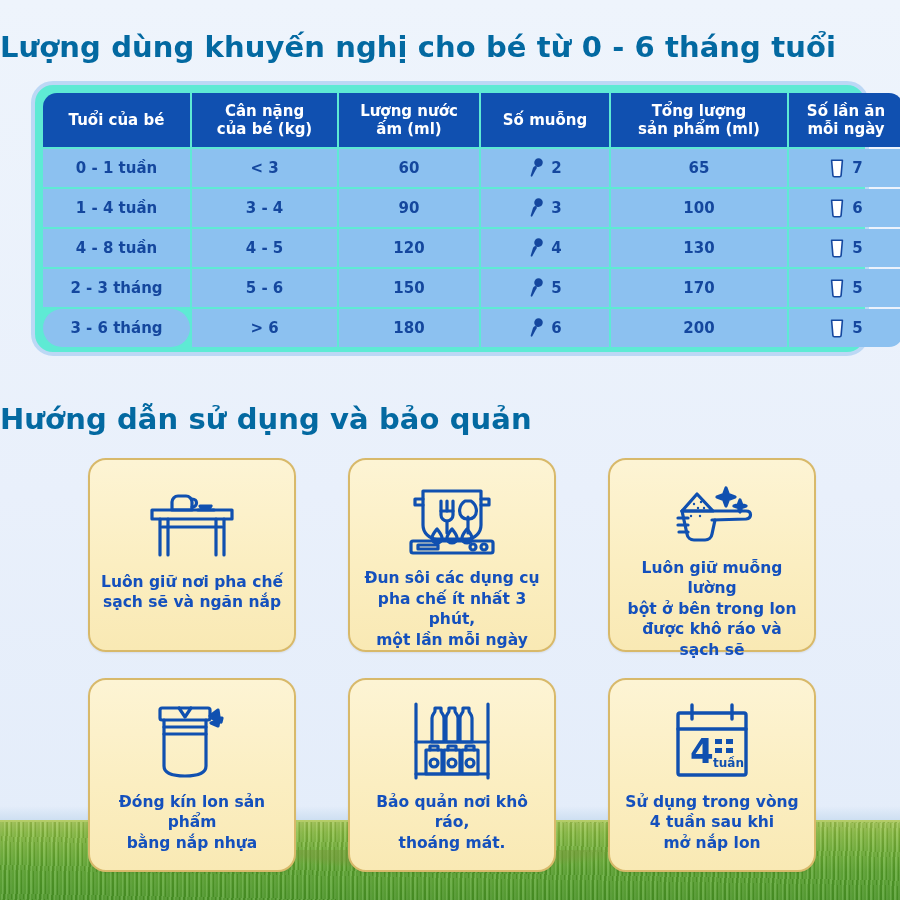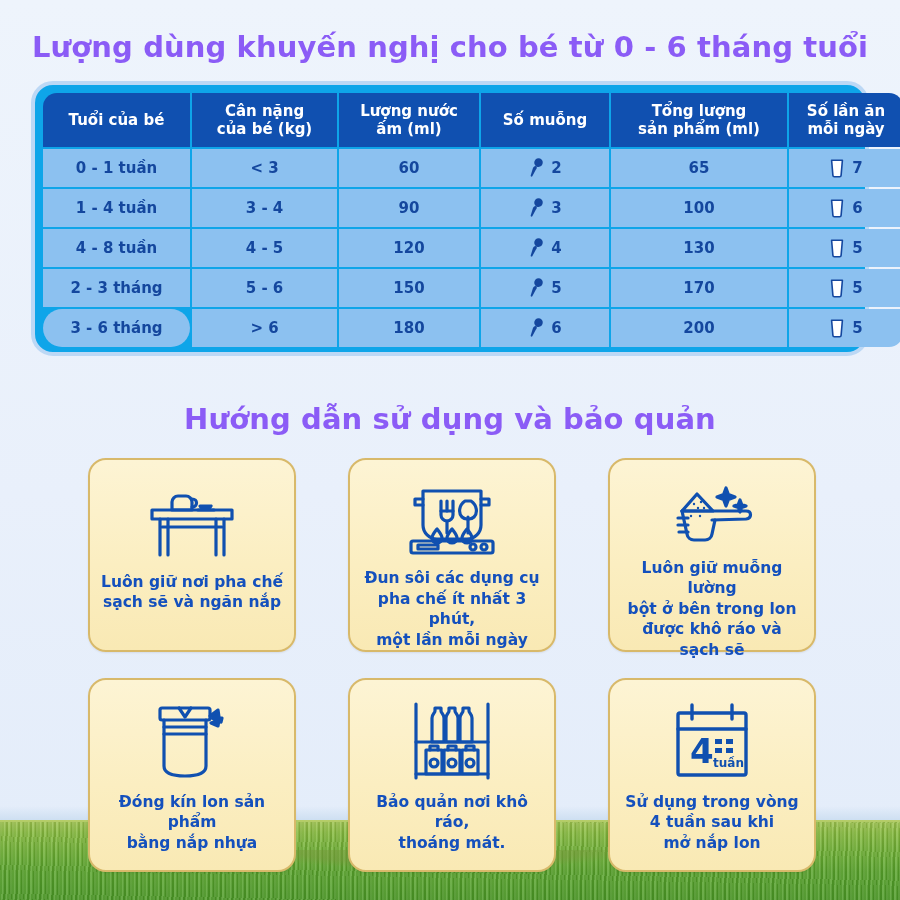--- a/index.html
+++ b/index.html
@@ -40,33 +40,33 @@
     position:absolute; left:0; top:820px; width:900px; height:16px;
     background:linear-gradient(180deg,#b6cd6a 0%,#9cc24d 100%);
   }
   #bg-grass-path{
     position:absolute; left:180px; top:850px; width:520px; height:50px;
     background:radial-gradient(ellipse 260px 26px at 260px 0px, rgba(120,150,60,.45) 0 55%, rgba(120,150,60,0) 75%);
   }
 
   
   .section-title{
-    position:absolute; left:0; width:900px; text-align:center;
-    color:#8b5cf6; font-weight:bold; letter-spacing:.1px;
+    position:absolute; left:0; width:900px; 
+    color:#0369a1; font-weight:bold; letter-spacing:.1px;
     font-family:"DejaVu Sans", sans-serif;
   }
   #title-table{ top:30px; font-size:29px; }
   #title-guide{ top:402px; font-size:29px; }
 
   
   #table-panel{
     position:absolute; left:31px; top:81px; width:838px; height:275px;
     border:4px solid #bcd8f5;
     border-radius:22px;
-    background:#0ea5e9;
+    background:#5eead4;
     padding:6px;
   }
   #table{
     width:100%; height:100%;
     border-collapse:separate;
     border-spacing:2px;
     table-layout:fixed;
   }
   #table th{
     background:#1050b0;

